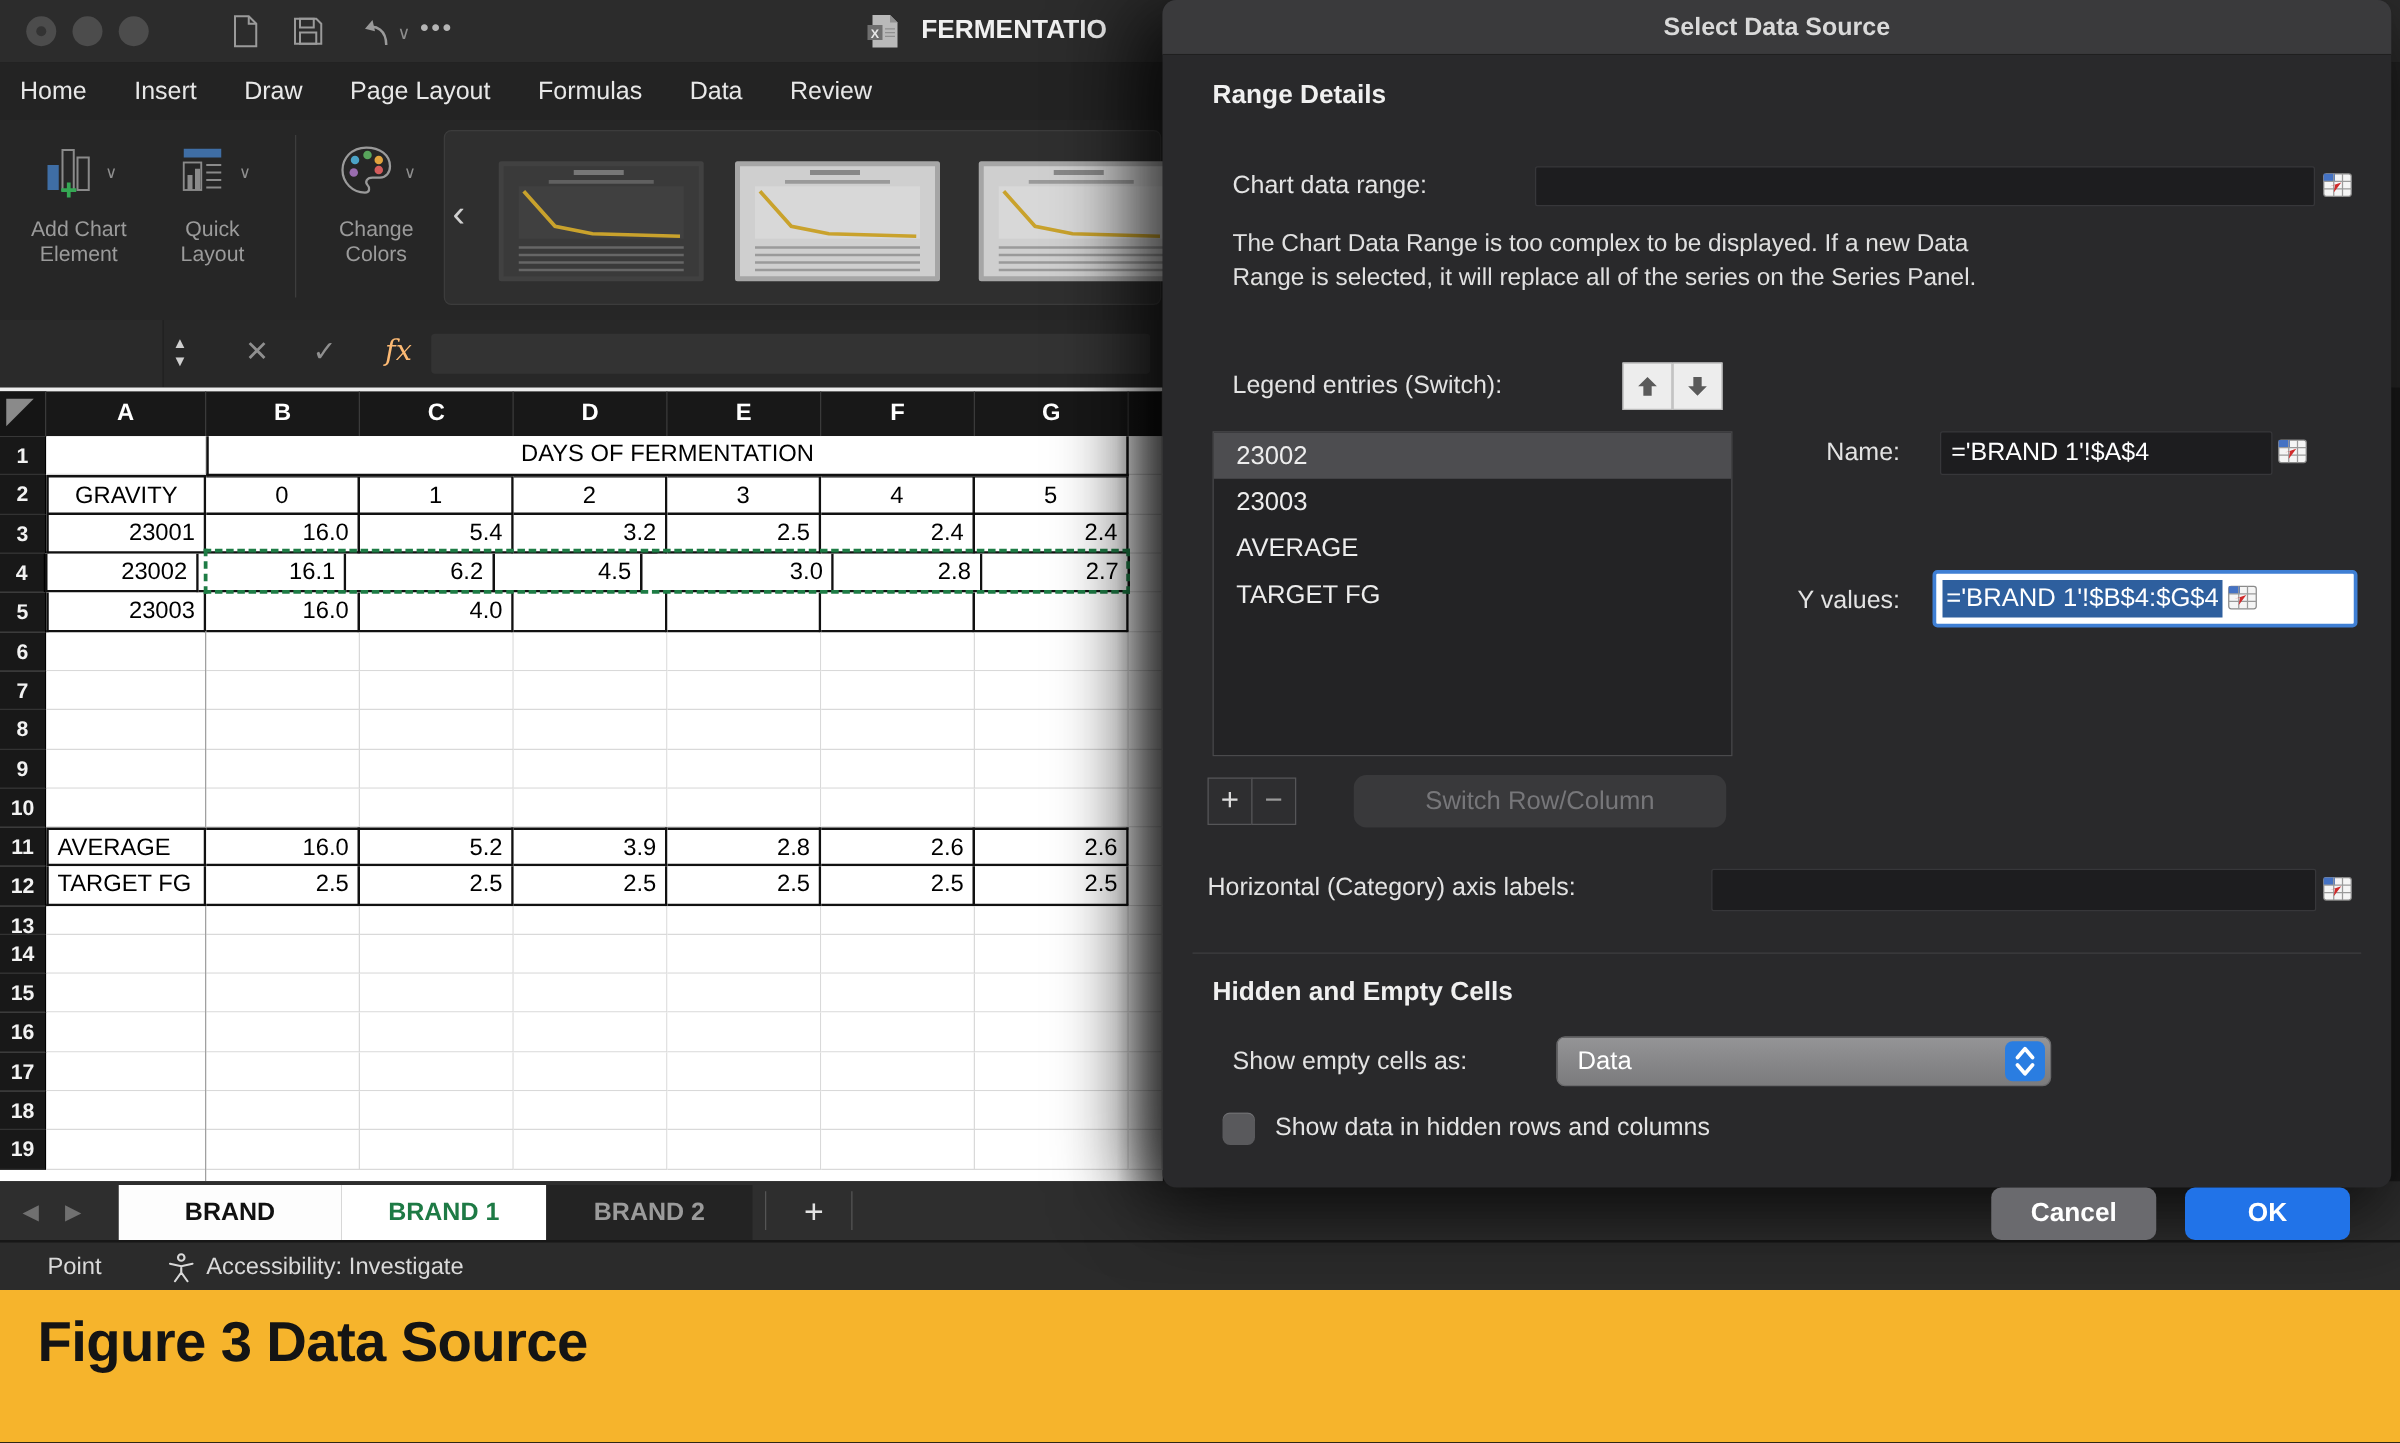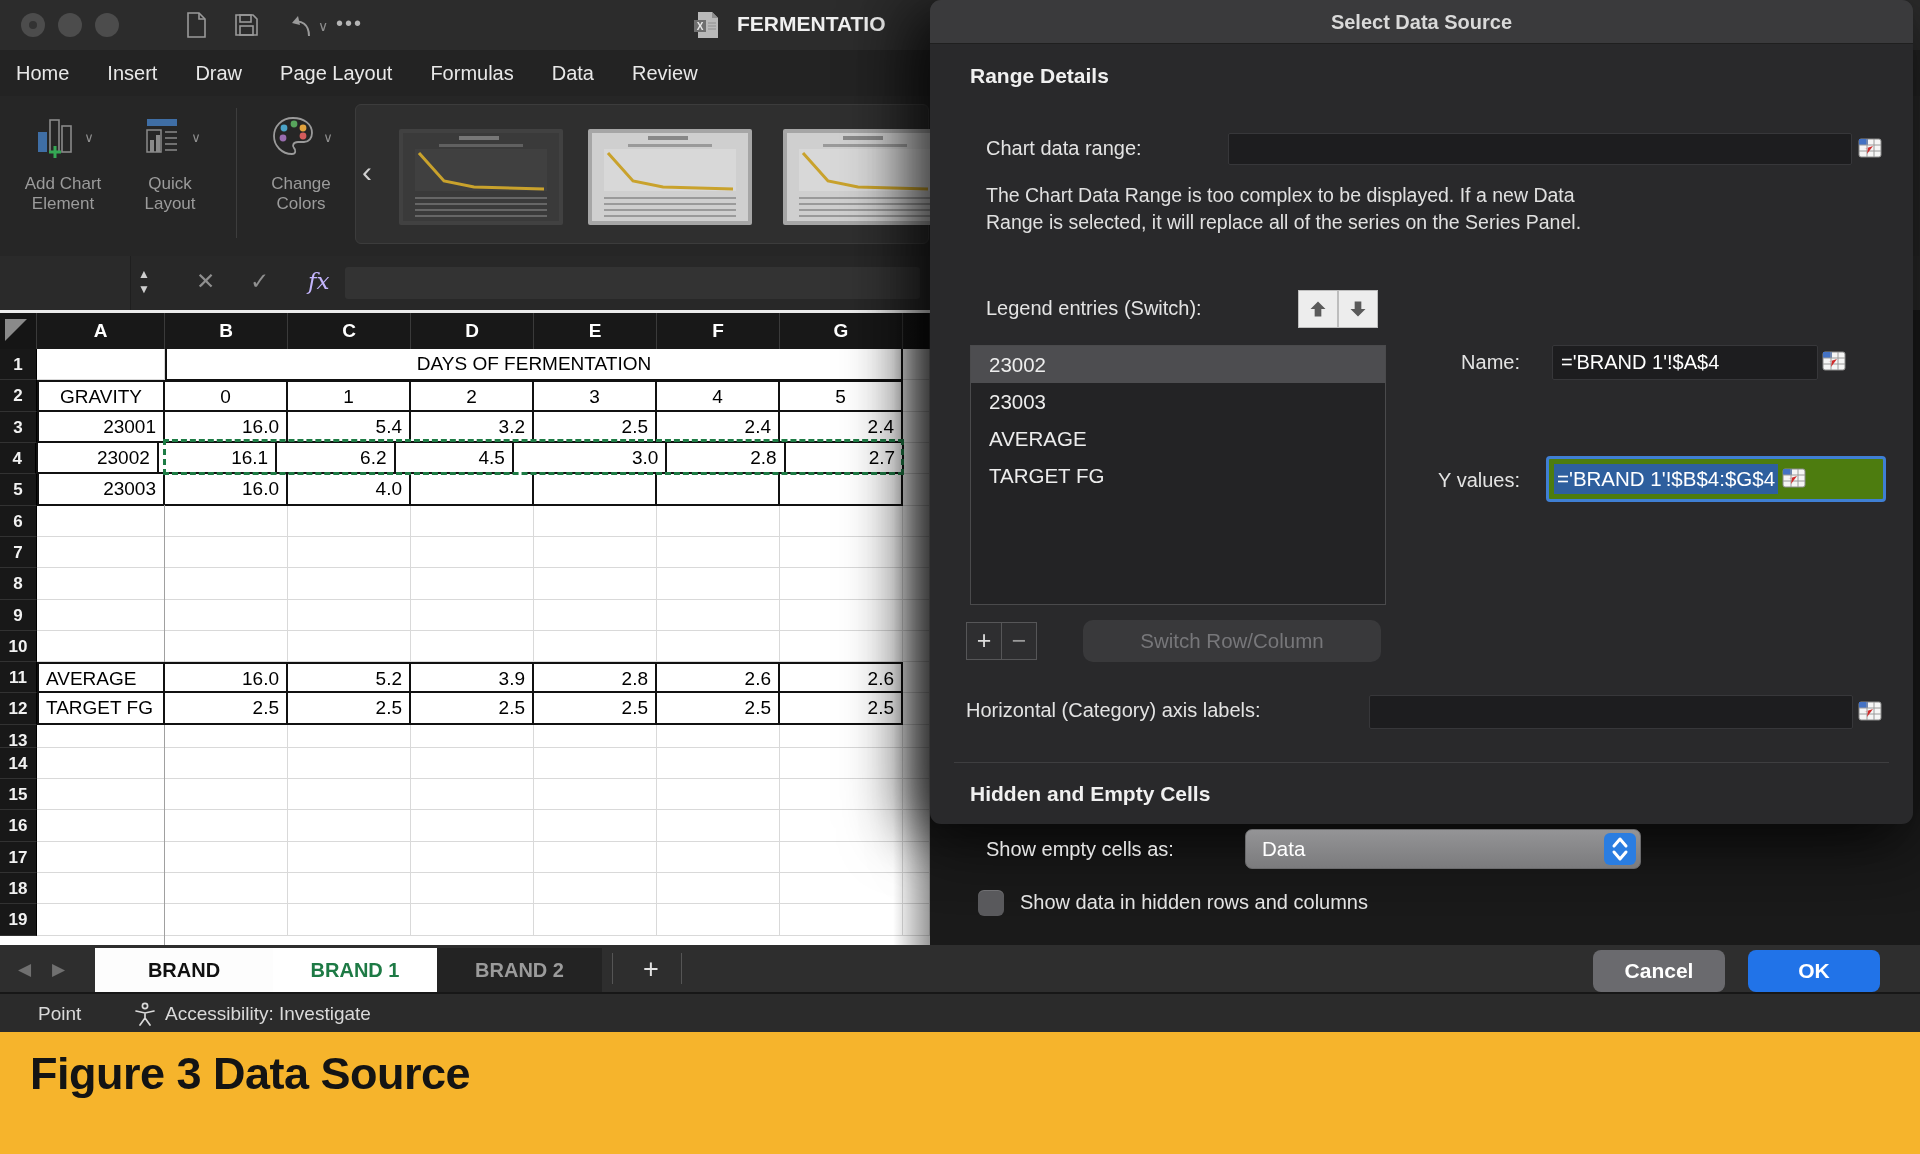--- a/index.html
+++ b/index.html
@@ -33,21 +33,21 @@
   .thumb{position:absolute;top:24px;width:164px;height:96px;border-radius:2px;}
   .thumb.dark{background:#414141;}
   .thumb.light{background:#a6a6a6;}
   .thumb svg{width:100%;height:100%;}
 
   
   #fbar{left:0;top:256px;width:1920px;height:54px;background:#282828;}
   #namebox{left:0;top:0;width:130px;height:54px;background:#2a2a2a;border-right:1px solid #1f1f1f;}
   #spinner{left:138px;top:11px;color:#cfcfcf;font-size:12px;line-height:15px;text-align:center;}
   .fb-glyph{top:12px;font-size:23px;color:#8f8f8f;}
-  #fx{font-family:"DejaVu Serif",serif;font-style:italic;color:#c4b5fd;}
+  #fx{font-family:"DejaVu Serif",serif;font-style:italic;color:#fdba74;}
   #formula-input{left:345px;top:11px;width:575px;height:32px;background:#333;border:none;border-radius:3px;
                  color:#eee;font-size:18px;padding:0 8px;box-sizing:border-box;}
   #fbar-underline{left:0;top:310px;width:930px;height:3px;background:#ececec;}
 
   
   #grid{left:0;top:313px;width:930px;height:632px;background:#fff;overflow:hidden;}
   #colheads{display:flex;height:36px;background:#181818;}
   .ch{color:#fff;font-size:19px;font-weight:bold;text-align:center;line-height:36px;
       border-right:1px solid #3a3a3a;box-sizing:border-box;}
   #corner{width:37px;background:#151515;position:relative;border-right:1px solid #3a3a3a;box-sizing:border-box;}
@@ -84,41 +84,41 @@
   #tab-divider2{left:681px;top:8px;width:1px;height:31px;background:#555;}
   #add-sheet{left:622px;top:3px;width:58px;height:44px;line-height:42px;text-align:center;color:#e3e3e3;
              font-size:27px;}
   #statusbar{left:0;top:992px;width:1920px;height:40px;background:#2b2b2b;border-top:2px solid #171717;
              box-sizing:border-box;}
   #status-mode{left:38px;top:9px;color:#d9d9d9;font-size:19px;}
   #access-icon{left:132px;top:7px;}
   #access-text{left:165px;top:9px;color:#d9d9d9;font-size:19px;}
 
   
-  #dialog{left:930px;top:0;width:983px;height:824px;background:#29292b;border-radius:11px;
+  #dialog{left:930px;top:0;width:983px;height:950px;background:#29292b;border-radius:11px;
           box-shadow:-28px 6px 60px rgba(0,0,0,.55),0 20px 60px rgba(0,0,0,.5);color:#e3e3e3;}
   #dlg-titlebar{left:0;top:0;width:983px;height:44px;background:#3a3a3c;border-radius:11px 11px 0 0;
                 border-bottom:1px solid #1f1f1f;text-align:center;line-height:44px;font-size:20px;
                 font-weight:bold;color:#d9d9d9;box-sizing:border-box;}
   .dlg-h{font-size:21px;font-weight:bold;color:#f0f0f0;}
   .dlg-lbl{font-size:20px;color:#e3e3e3;white-space:nowrap;}
   .dfield{background:#1d1d1f;border:1px solid #37373a;border-radius:2px;color:#fff;font-size:20px;
           padding:0 8px;box-sizing:border-box;}
   input.dfield{outline:none;}
   .range-ico{width:24px;height:22px;}
   #dlg-note{left:56px;top:182px;width:790px;font-size:19.5px;line-height:27px;color:#e0e0e0;white-space:pre-line;}
   .updown{position:absolute;top:290px;width:40px;height:38px;background:#ededed;border:1px solid #bdbdbd;
           box-sizing:border-box;display:flex;align-items:center;justify-content:center;}
   #serieslist{left:40px;top:345px;width:416px;height:260px;background:#232325;border:1px solid #4a4a4c;
               box-sizing:border-box;overflow:hidden;}
   .sitem{height:37px;line-height:37px;padding-left:18px;font-size:20.5px;color:#ededed;}
   .sitem.sel{background:#4d4d50;}
   #name-input{left:622px;top:345px;width:266px;height:35px;}
   #yval-outer{left:616px;top:456px;width:340px;height:46px;border:3px solid #3f7fd4;border-radius:4px;
-              background:#4d7c0f;box-sizing:border-box;display:flex;align-items:center;padding:0 5px;gap:4px;}
+              background:#ffffff;box-sizing:border-box;display:flex;align-items:center;padding:0 5px;gap:4px;}
   #yval-text{background:#2e5f9e;color:#fff;font-size:20.5px;padding:3px 3px;white-space:nowrap;}
   .pm{position:absolute;top:622px;width:36px;height:38px;background:#2e2e30;border:1px solid #565658;
       box-sizing:border-box;text-align:center;line-height:34px;font-size:25px;color:#dcdcdc;}
   #switch-btn{left:153px;top:620px;width:298px;height:42px;background:#39393b;border-radius:10px;
               text-align:center;line-height:42px;font-size:20.5px;color:#77777a;}
   #dlg-divider{left:24px;top:762px;width:935px;height:1px;background:#3e3e40;}
   #dropdown{left:315px;top:829px;width:396px;height:40px;border-radius:7px;border:1px solid #6a6a6c;
             background:linear-gradient(#949496,#7b7b7d);box-sizing:border-box;}
   #dropdown .val{position:absolute;left:16px;top:0;line-height:38px;font-size:20.5px;color:#fff;}
   #dd-stepper{position:absolute;right:4px;top:3px;width:32px;height:32px;background:#2a7de1;border-radius:6px;}

